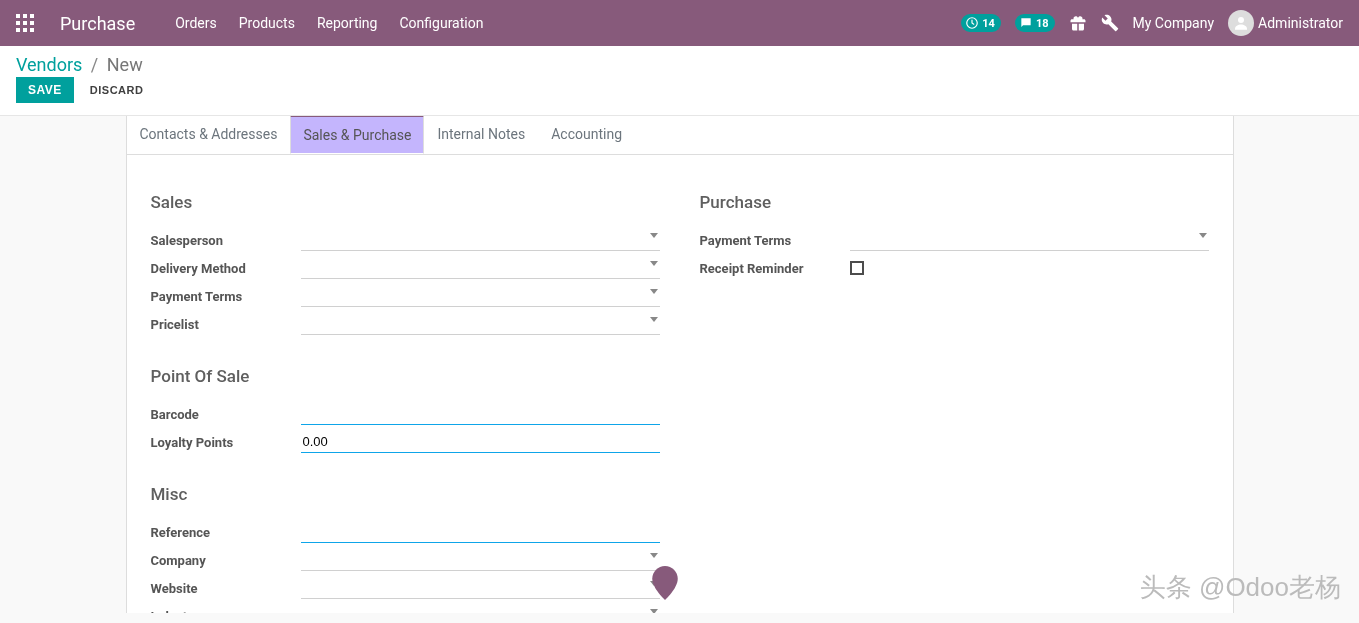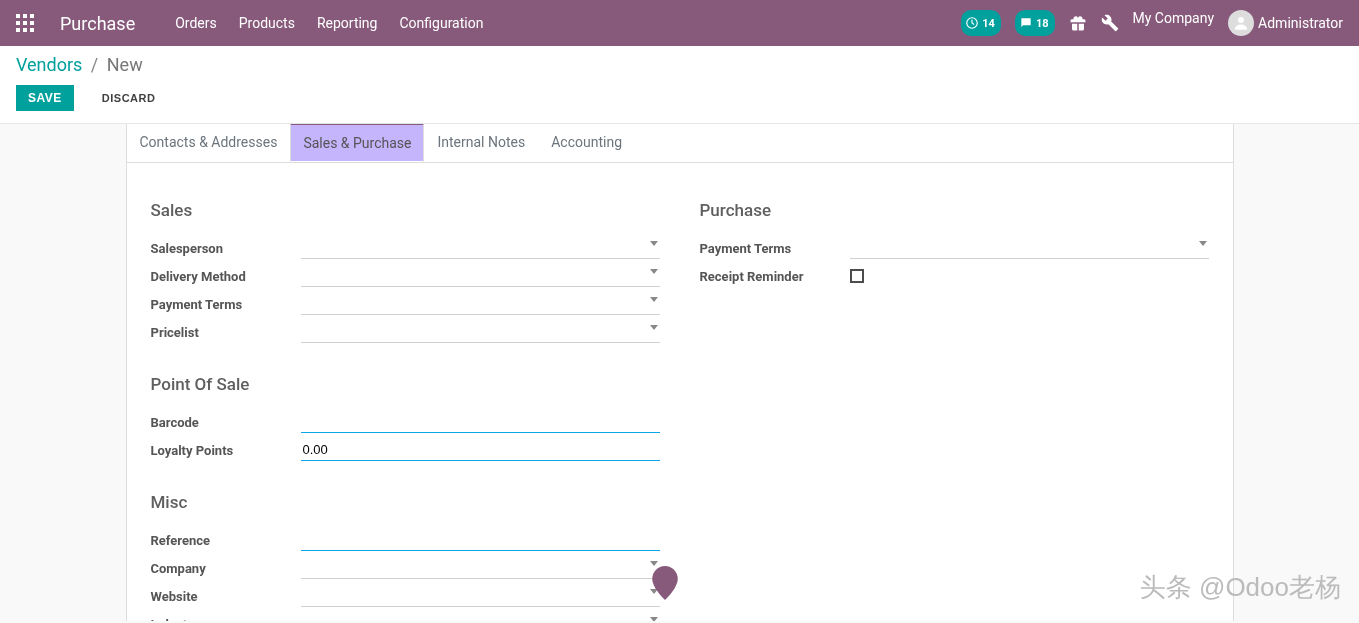--- a/index.html
+++ b/index.html
@@ -4,36 +4,36 @@
 <style>
 * { box-sizing: border-box; margin: 0; padding: 0; }
 body { font-family: -apple-system, BlinkMacSystemFont, "Segoe UI", Roboto, "Helvetica Neue", Arial, sans-serif; font-size: 13px; color: #4c4c4c; background: #f9f9f9; width: 1359px; height: 623px; overflow: hidden; position: relative; }
 
 .topbar { background: #875A7B; height: 46px; display: flex; align-items: center; color: #fff; padding: 0 16px; }
 .apps-icon { width: 18px; height: 18px; display: grid; grid-template-columns: repeat(3,4px); grid-template-rows: repeat(3,4px); gap: 3px; cursor: pointer; }
 .apps-icon span { background: #fff; width: 4px; height: 4px; }
 .app-title { font-size: 18px; font-weight: 400; margin-left: 26px; margin-right: 40px; }
 .nav-menu { display: flex; gap: 22px; }
 .nav-menu div { font-size: 14px; color: #fff; cursor: pointer; }
-.top-right { margin-left: auto; display: flex; gap: 14px; }
+.top-right { margin-left: auto; display: flex; align-items: center; gap: 14px; }
 
 .pill { background: #00A09D; border-radius: 10px; display: flex; align-items: center; padding: 2px 6px 2px 4px; gap: 3px; cursor: pointer; }
 .pill svg { width: 14px; height: 14px; }
 .pill .cnt { font-size: 11px; font-weight: bold; color: #fff; }
 .icon-btn { cursor: pointer; color: #fff; display: flex; align-items: center; }
 .avatar { width: 26px; height: 26px; border-radius: 50%; background: #ddd; display: flex; align-items: center; justify-content: center; }
 .avatar svg { width: 18px; height: 18px; fill: #fff; }
 .company, .user { font-size: 14px; }
 
 .controlbar { background: #fff; padding: 8px 16px 12px 16px; border-bottom: 1px solid #e6e6e6; }
-.breadcrumb { font-size: 18px; margin-bottom: 10px; }
+.breadcrumb { font-size: 18px; margin-bottom: 2px; }
 .breadcrumb .link { color: #00A09D; cursor: pointer; }
 .breadcrumb .sep { color: #888; margin: 0 4px; }
 .breadcrumb .cur { color: #777; }
-.actions { display: flex; gap: 28px; align-items: center; }
+.actions { display: flex; gap: 16px; align-items: center; }
 .btn-save { background: #00A09D; color: #fff; border: none; padding: 6px 12px; font-weight: bold; font-size: 12px; cursor: pointer; letter-spacing: .5px; }
 .btn-discard { background: none; border: none; color: #404040; font-weight: bold; font-size: 11px; cursor: pointer; letter-spacing: .5px; }
 
 .sheet-wrap { padding: 0; height: calc(623px - 46px - 80px); overflow-y: auto; }
 .sheet { background: #fff; margin: 0 auto; width: 1108px; border: 1px solid #ddd; border-top: none; min-height: 800px; padding: 0 0 40px 0; }
 
 .tabs { display: flex; border-bottom: 1px solid #ddd; position: relative; top: -1px; }
 .tab { padding: 10px 12px; font-size: 14px; color: #555; cursor: pointer; border: 1px solid transparent; border-bottom: none; position: relative; }
 .tab.active { border: 1px solid #ddd; border-bottom: 1px solid #fff; border-top: 2px solid #875A7B; background: #c4b5fd; color: #555; }
 .tab:not(.active) { color: #6c757d; }

